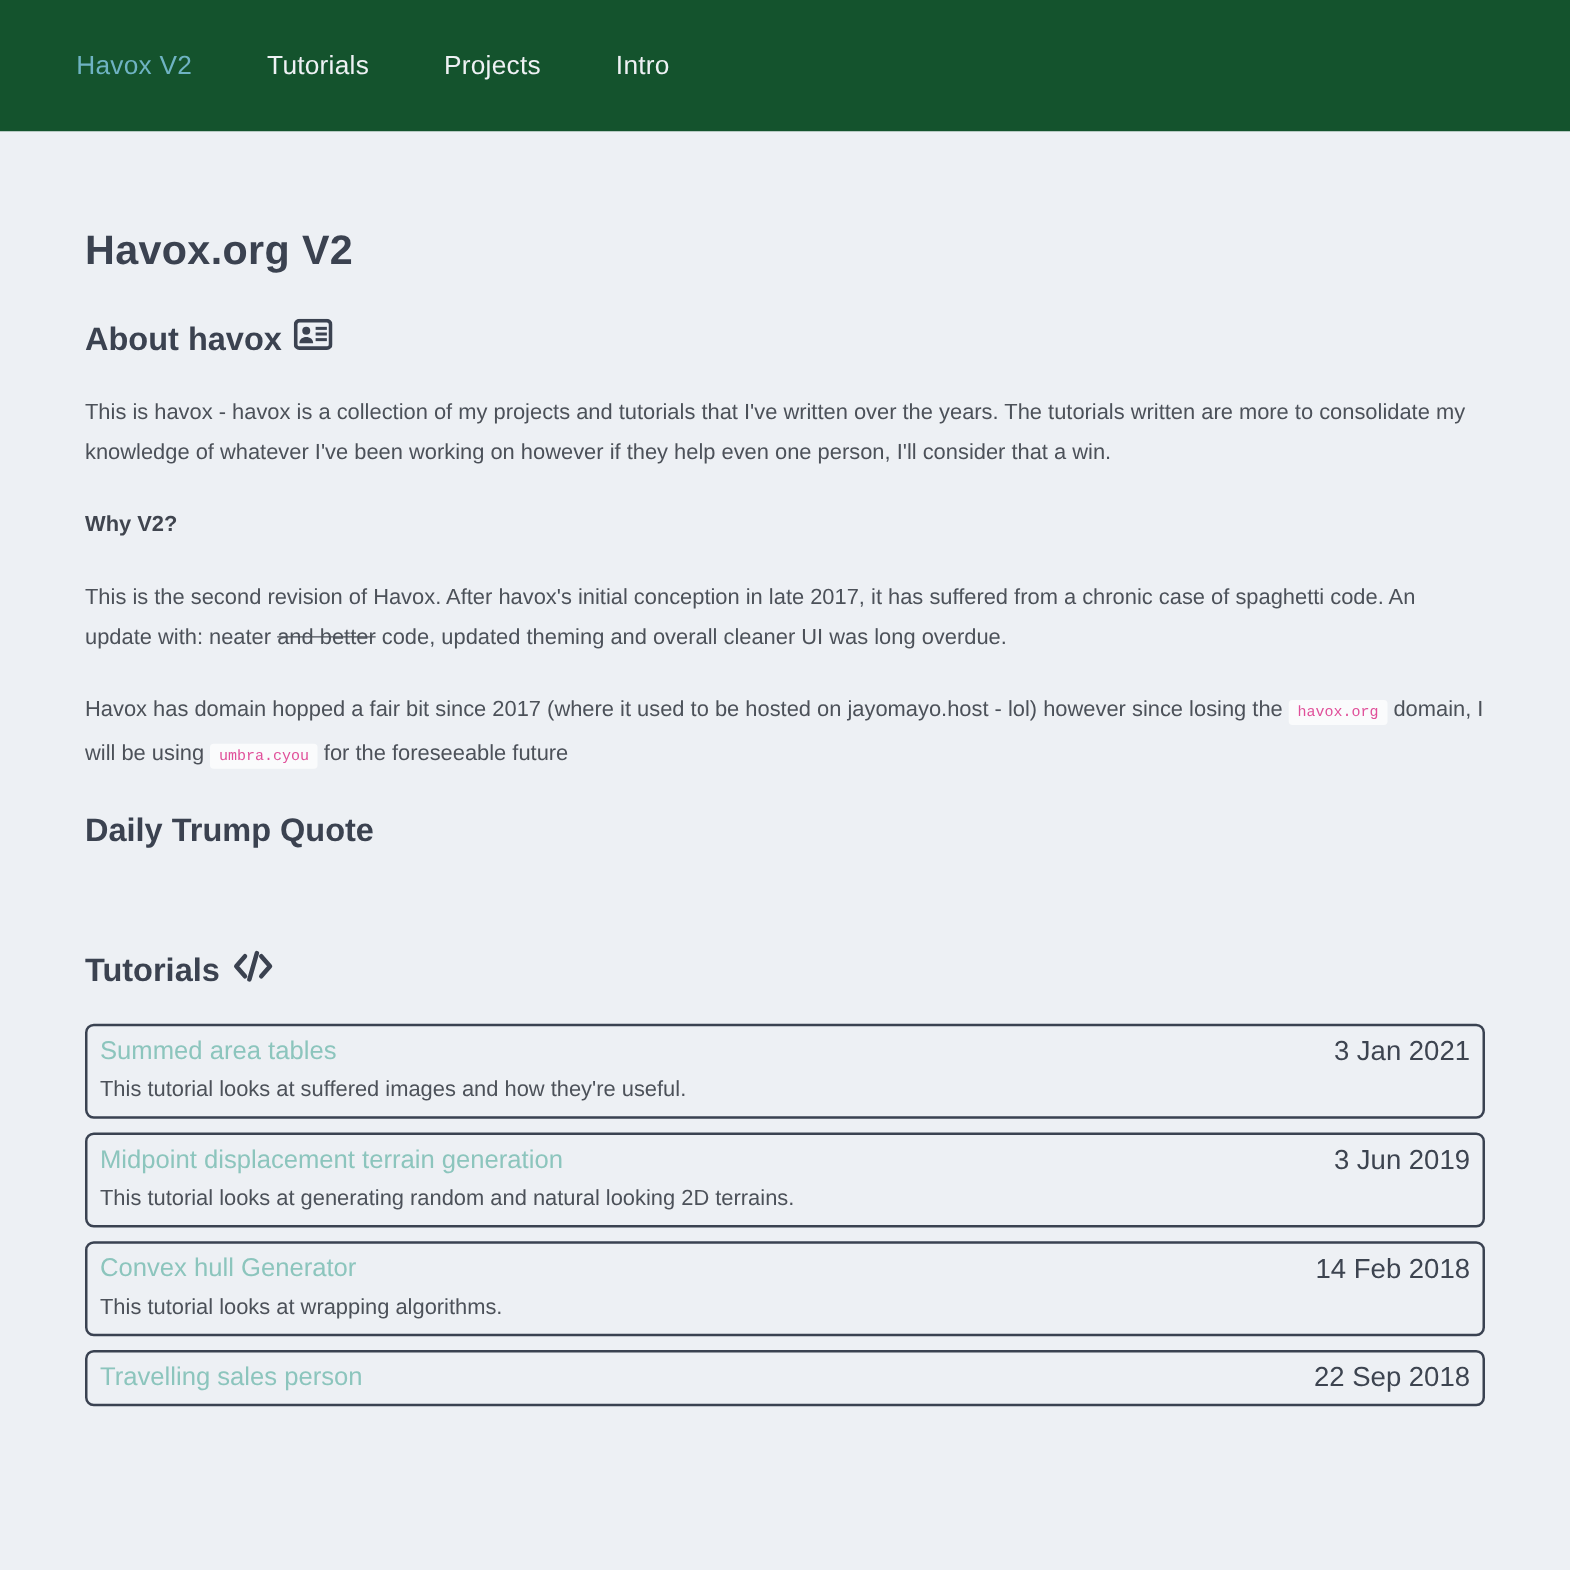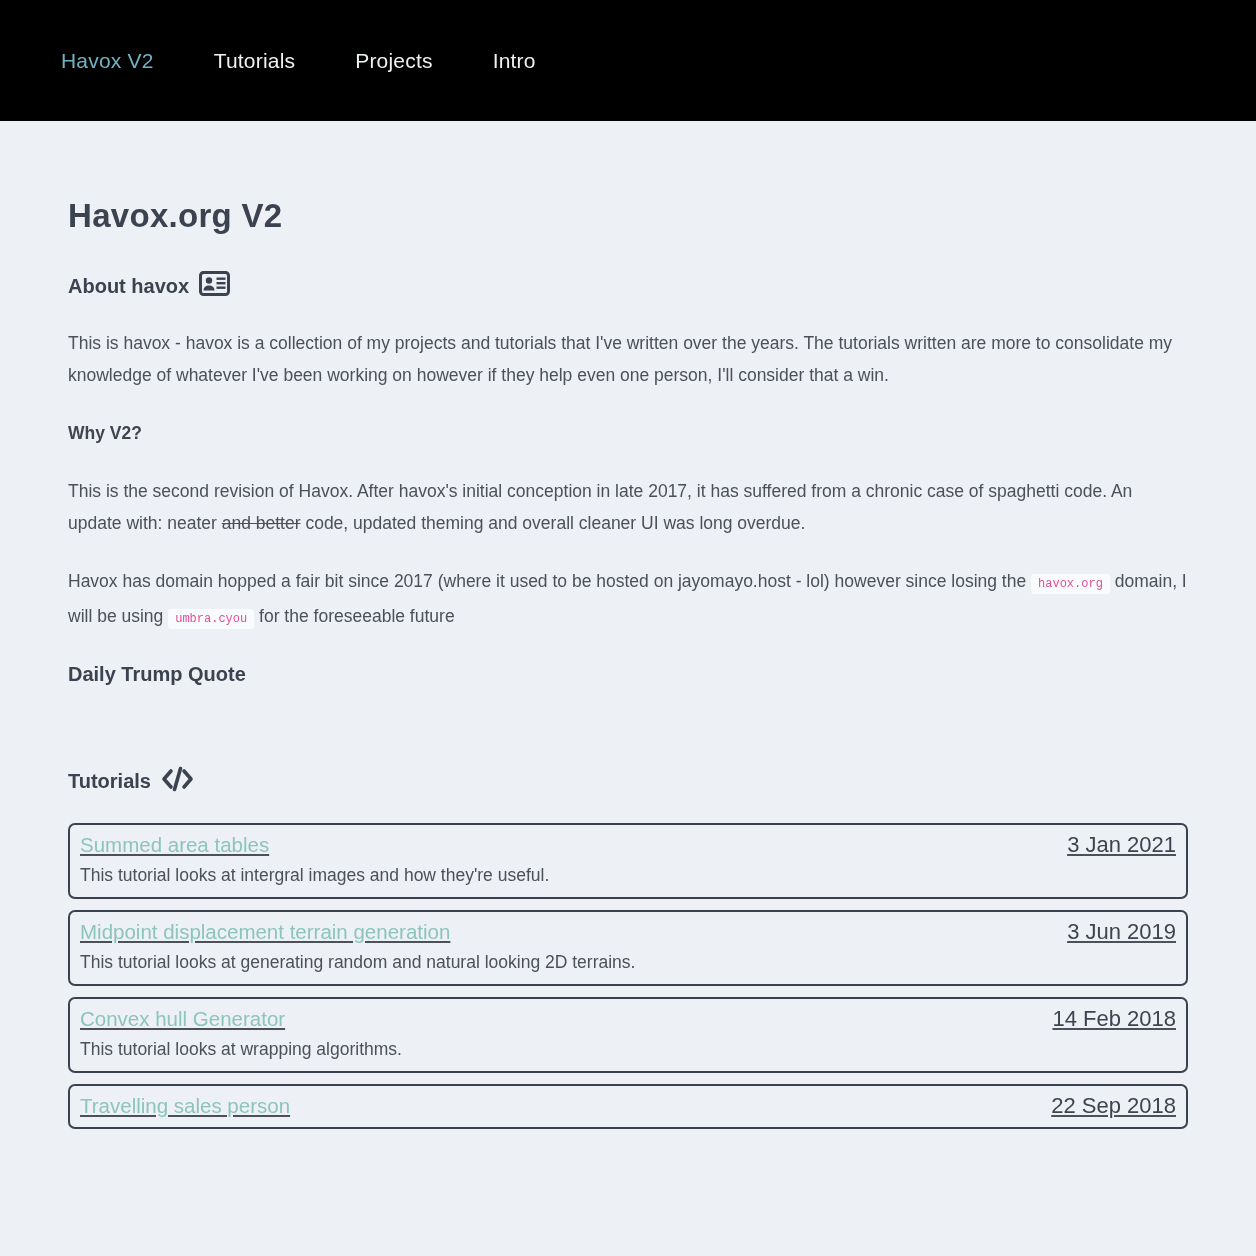--- a/index.html
+++ b/index.html
@@ -5,22 +5,22 @@
   * { box-sizing: border-box; margin: 0; padding: 0; }
   html, body {
     width: 1256px; height: 1256px;
     overflow: hidden;
     background: #edf0f4;
     font-family: "Liberation Sans", sans-serif;
     color: #4c5159;
   }
   
   .navbar {
-    height: 121px;
-    background: #000000;
+    height: 105px;
+    background: #14532d;
     display: flex;
     align-items: center;
     padding-left: 61px;
   }
   .nav-item {
     font-size: 21px;
     color: #eef1f4;
     margin-right: 60px;
     text-decoration: none;
     cursor: pointer;
@@ -30,21 +30,21 @@
   
   .container { padding: 0 68px; }
   h1.page-title {
     margin-top: 76px;
     font-size: 33px;
     font-weight: 600;
     color: #3b4250;
     letter-spacing: 0.3px;
   }
   h2.section-heading {
-    font-size: 20px;
+    font-size: 26px;
     font-weight: 600;
     color: #3b4250;
     display: flex;
     align-items: center;
     gap: 10px;
   }
   h2.about-heading { margin-top: 36px; }
   h2.trump-heading { margin-top: 28px; }
   h2.tutorials-heading { margin-top: 54px; }
   .icon-svg { display: inline-block; vertical-align: middle; }
@@ -73,21 +73,20 @@
     border-radius: 7px;
     padding: 4px 10px 6px 10px;
     margin-bottom: 11px;
     background: #edf0f4;
     cursor: pointer;
   }
   .card-top {
     display: flex;
     justify-content: space-between;
     align-items: flex-end;
-    text-decoration: underline;
   }
   .card-title { font-size: 20.5px; color: #8cc5bd; line-height: 31px; }
   .card-date { font-size: 22px; color: #3d4450; line-height: 31px; }
   .card-desc { font-size: 17.5px; color: #4c5159; line-height: 31px; }
 </style>
 </head>
 <body>
 
 <nav class="navbar">
   <a class="nav-item brand">Havox V2</a>
@@ -145,21 +144,21 @@
     </span>
   </h2>
 
   <div class="cards">
 
     <div class="card">
       <div class="card-top">
         <span class="card-title">Summed area tables</span>
         <span class="card-date">3 Jan 2021</span>
       </div>
-      <div class="card-desc">This tutorial looks at intergral images and how they're useful.</div>
+      <div class="card-desc">This tutorial looks at suffered images and how they're useful.</div>
     </div>
 
     <div class="card">
       <div class="card-top">
         <span class="card-title">Midpoint displacement terrain generation</span>
         <span class="card-date">3 Jun 2019</span>
       </div>
       <div class="card-desc">This tutorial looks at generating random and natural looking 2D terrains.</div>
     </div>
 

